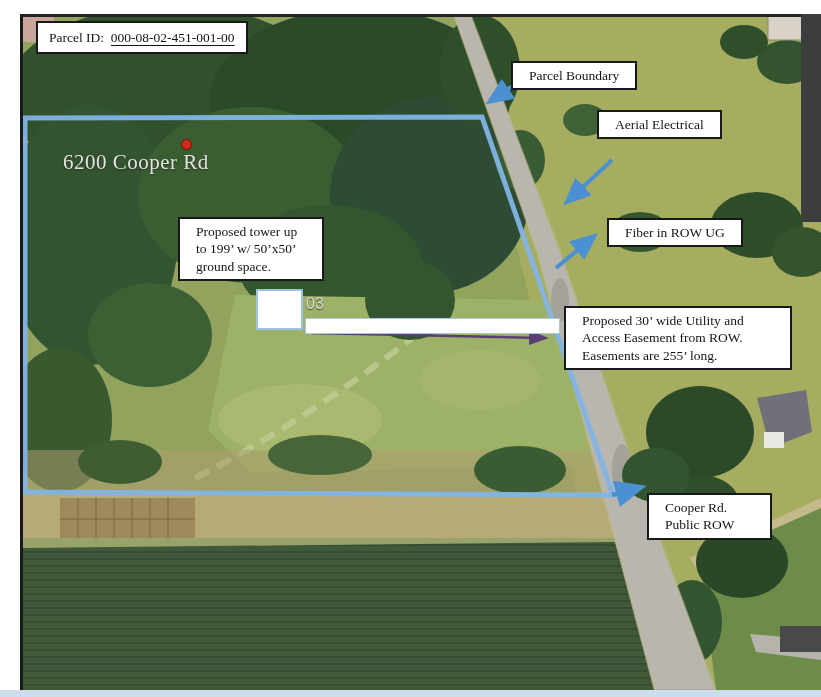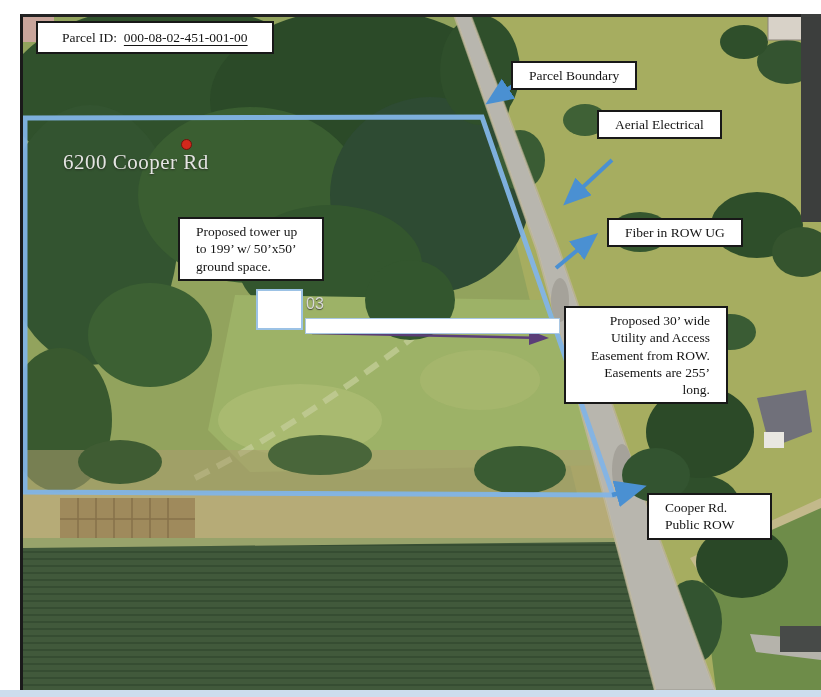--- a/index.html
+++ b/index.html
@@ -12,27 +12,27 @@
     border-top:3px solid #232323;border-left:3px solid #1a1a1a;
     box-sizing:border-box;overflow:hidden;background:#92a35d;
   }
   .photo svg{position:absolute;left:-3px;top:-3px;}
   .label-box{
     position:absolute;background:#ffffff;border:2px solid #181818;
     color:#141414;font-size:13.5px;line-height:1.28;padding:4px 16px;
     box-sizing:border-box;z-index:30;
   }
   .nowrap{white-space:nowrap;}
-  .parcel-id{left:36px;top:21px;padding:6px 24px;}
+  .parcel-id{left:36px;top:21px;padding:6px 11px;}
   .parcel-id .u{text-decoration:underline;text-underline-offset:3px;}
   .lb-parcel-boundary{left:511px;top:61px;}
   .lb-aerial{left:597px;top:110px;}
   .lb-fiber{left:607px;top:218px;}
   .lb-tower{left:142px;top:217px;width:146px;margin-left:36px;}
-  .lb-easement{left:564px;top:306px;width:164px;text-align:right;}
+  .lb-easement{left:564px;top:306px;width:228px;}
   .lb-cooper{left:647px;top:466px;width:125px;margin-top:27px;}
   .map-address{
     position:absolute;left:46px;top:150px;z-index:12;
     font-family:Liberation Serif, serif;font-size:21px;letter-spacing:.5px;
     color:#e4e4e2;text-shadow:0 1px 2px rgba(35,40,30,.8);margin-left:17px;
   }
   .map-address-partial{
     position:absolute;left:306px;top:295px;z-index:12;
     font-family:"Liberation Sans", sans-serif;font-size:16px;
     color:#d9d9d6;text-shadow:0 1px 1px rgba(50,55,45,.85);

